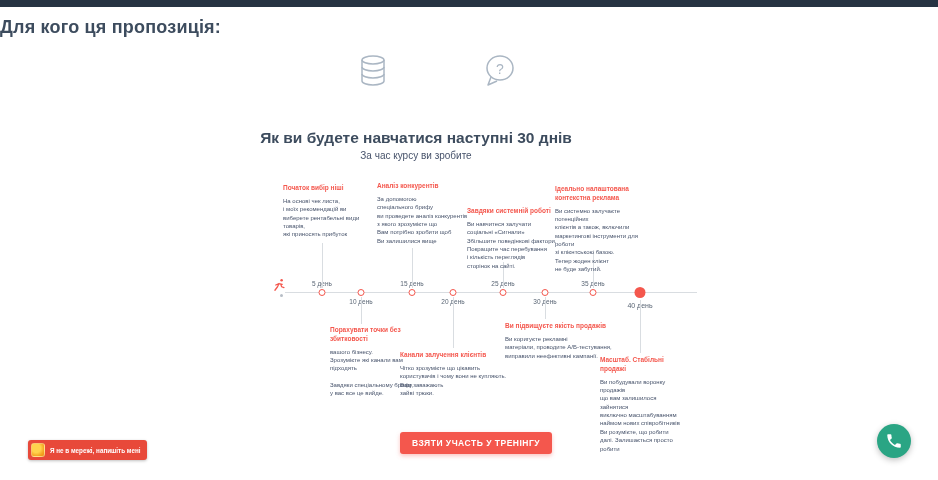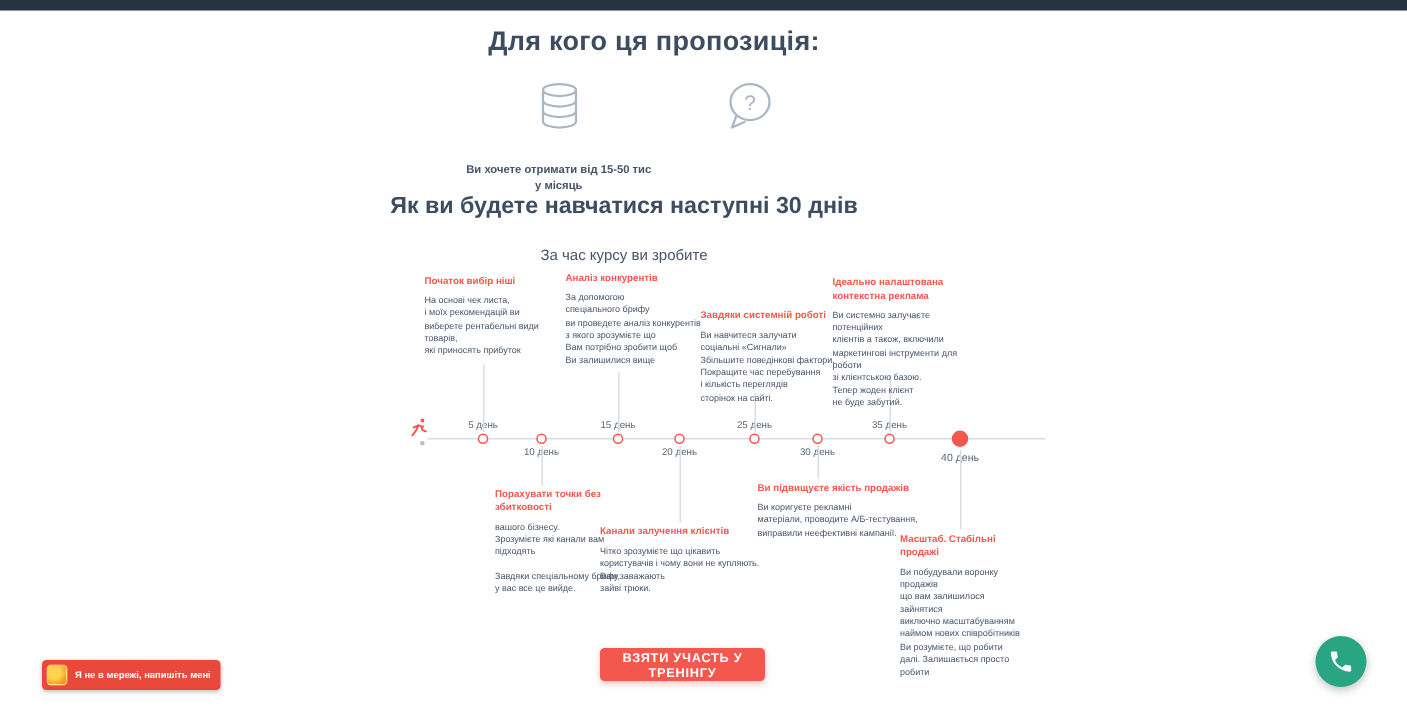--- a/index.html
+++ b/index.html
@@ -13,49 +13,49 @@
     --badge-red:#e8493a;
   }
   *{box-sizing:border-box;margin:0;padding:0;}
   html,body{background:#fff;}
   body{font-family:"Liberation Sans", sans-serif;}
   #page{position:relative;width:938px;height:480px;background:#fff;overflow:hidden;margin:0 auto;}
 
   .topbar{position:absolute;left:0;top:0;width:938px;height:7px;background:var(--top-bar);}
 
   
-  .audience{position:absolute;left:0;top:7px;width:872px;text-align:center;}
+  .audience{position:absolute;left:0;top:7px;width:872px;text-align:left;}
   .audience h1{font-size:18px;font-weight:700;color:var(--heading);margin-top:10px;letter-spacing:.2px;}
   .aud-row{display:flex;justify-content:center;margin-top:13px;}
   .aud-item{width:127px;display:flex;flex-direction:column;align-items:center;}
   .aud-icon{height:44px;display:flex;align-items:flex-end;justify-content:center;}
   .aud-caption{margin-top:13px;font-size:7.5px;line-height:1.45;color:var(--body-text);font-weight:700;}
 
   
   .course-head{position:absolute;left:0;top:129px;width:832px;text-align:center;}
   .course-head h2{font-size:15.5px;font-weight:700;color:var(--heading);}
-  .course-head .sub{font-size:10px;color:var(--body-text);margin-top:18px;}
+  .course-head .sub{font-size:10px;color:var(--body-text);margin-top:3px;}
 
   
   .tl-line{position:absolute;left:285px;top:292px;width:412px;height:1px;background:var(--timeline-line);}
   .tl-start-dot{position:absolute;left:280px;top:294px;width:3px;height:3px;border-radius:50%;background:#b7bec6;}
   .runner{position:absolute;left:272px;top:278px;width:14px;height:14px;}
   .dot{position:absolute;top:289px;width:7px;height:7px;border-radius:50%;background:#fff;border:1.5px solid var(--accent);transform:translateX(-50%);}
   .dot.big{top:287px;width:11px;height:11px;background:var(--accent);border:none;}
   .day-label{position:absolute;font-size:6.5px;color:#5a6675;transform:translateX(-50%);white-space:nowrap;}
   .day-label.above{top:280px;}
   .day-label.below{top:298px;}
   .day-label.last{top:302px;font-size:7px;}
   .connector{position:absolute;width:1px;background:var(--timeline-line);}
   .ann{position:absolute;}
   .ann-title{font-size:6.5px;font-weight:700;color:var(--accent);line-height:1.35;margin-bottom:4px;}
   .ann-body{font-size:6px;color:var(--body-text);line-height:1.4;white-space:pre-line;}
 
   
-  .cta{position:absolute;left:400px;top:432px;width:110px;height:22px;background:var(--accent);
+  .cta{position:absolute;left:400px;top:432px;width:152px;height:22px;background:var(--accent);
        border:none;border-radius:3px;color:#fff;font-family:"Liberation Sans",sans-serif;
        font-size:8.5px;font-weight:700;letter-spacing:.5px;cursor:pointer;
        display:flex;align-items:center;justify-content:center;box-shadow:0 2px 4px rgba(244,87,77,.35);}
 
   
   .chat-badge{position:absolute;left:28px;top:440px;height:20px;background:var(--badge-red);
        border-radius:3px;display:flex;align-items:center;padding:0 7px 0 3px;cursor:pointer;
        box-shadow:0 1px 3px rgba(0,0,0,.25);}
   .chat-badge .widget-ic{width:14px;height:14px;border-radius:3px;margin-right:5px;
        background:radial-gradient(circle at 35% 35%, #ffd34d 0 40%, #f5a623 70%, #e98b12 100%);
@@ -82,21 +82,20 @@
         <div class="aud-icon">
           <svg width="44" height="44" viewBox="0 0 44 44">
             <g fill="none" stroke="var(--muted-icon)" stroke-width="1.5">
               <ellipse cx="22" cy="9" rx="11" ry="4"></ellipse>
               <path d="M11 9v7c0 2.2 4.9 4 11 4s11-1.8 11-4V9"></path>
               <path d="M11 16v7c0 2.2 4.9 4 11 4s11-1.8 11-4v-7"></path>
               <path d="M11 23v7c0 2.2 4.9 4 11 4s11-1.8 11-4v-7"></path>
             </g>
           </svg>
         </div>
-        <div class="aud-caption">Ви хочете отримати від 15-50 тис у місяць</div>
       </div>
 
       <div class="aud-item">
         <div class="aud-icon">
           <svg width="44" height="44" viewBox="0 0 44 44">
             <g fill="none" stroke="var(--muted-icon)" stroke-width="1.5">
               <ellipse cx="22" cy="17" rx="13" ry="12"></ellipse>
               <path d="M13 26l-3 8 9-4" stroke-linejoin="round"></path>
             </g>
             <text x="22" y="22.5" text-anchor="middle" font-size="14" fill="var(--muted-icon)" font-family="Liberation Sans, sans-serif">?</text>

